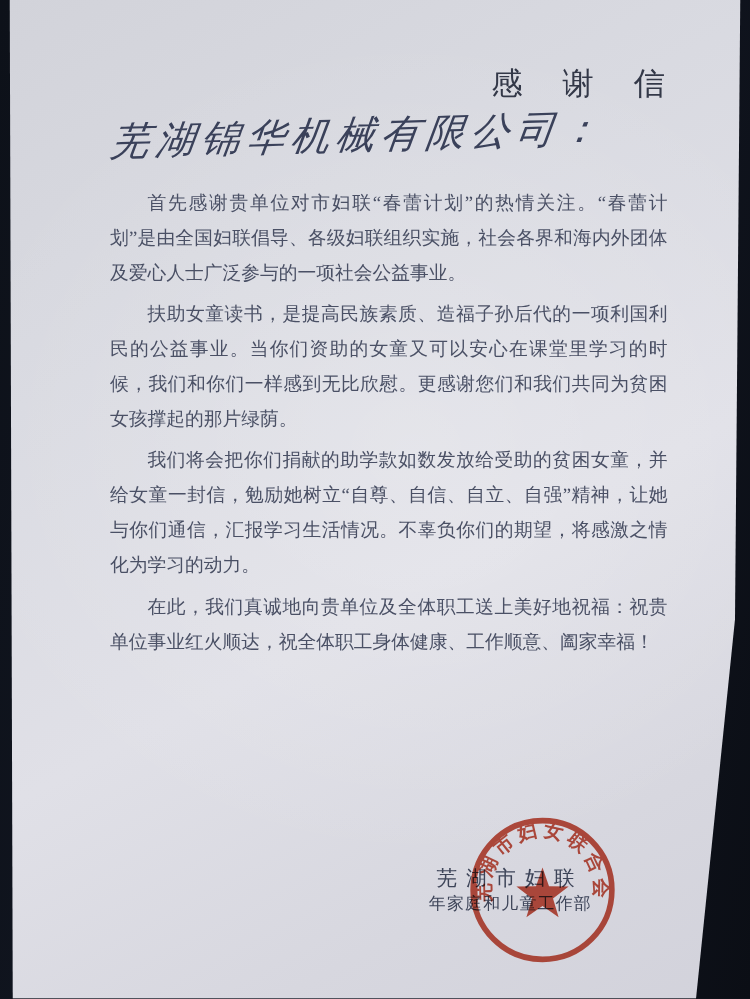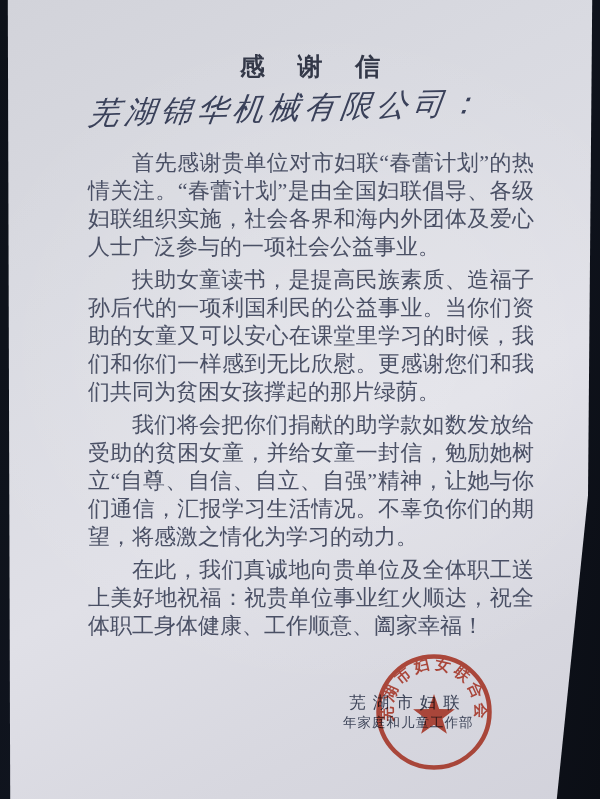--- a/index.html
+++ b/index.html
@@ -21,41 +21,41 @@
       radial-gradient(ellipse 90% 60% at 55% 45%, rgba(255,255,255,0.22), rgba(255,255,255,0) 70%),
       linear-gradient(152deg,#d2d3da 0%,#d9dae1 30%,#e0e0e7 58%,#d7d7df 82%,#d2d2db 100%);
   }
   .content{
     position:relative;
     padding:50px 66px 0 88px;
     color:#474d60;
   }
   .title{
     margin:0 0 10px 0;
-    text-align:center;
+    text-align:right;
     font-family:"DejaVu Sans","Liberation Sans",sans-serif;
-    font-weight:bold;
+    font-weight:normal;
     font-size:25px;
     letter-spacing:2px;
     word-spacing:20px;
     color:#333848;
   }
   .salutation{
     height:56px;
     font-style:italic;
     font-size:31px;
     letter-spacing:5px;
     color:#3a415a;
     transform:rotate(-1.6deg) skewX(-9deg);
     transform-origin:left center;
     white-space:nowrap;
   }
   .body p{
     margin:0 0 5px 0;
-    font-size:22px;
+    font-size:15px;
     line-height:28px;
     text-indent:2em;
     text-align:justify;
     color:#4a5065;
   }
   .signature{
     position:absolute;
     left:343px;top:692px;
     width:130px;
     text-align:center;

